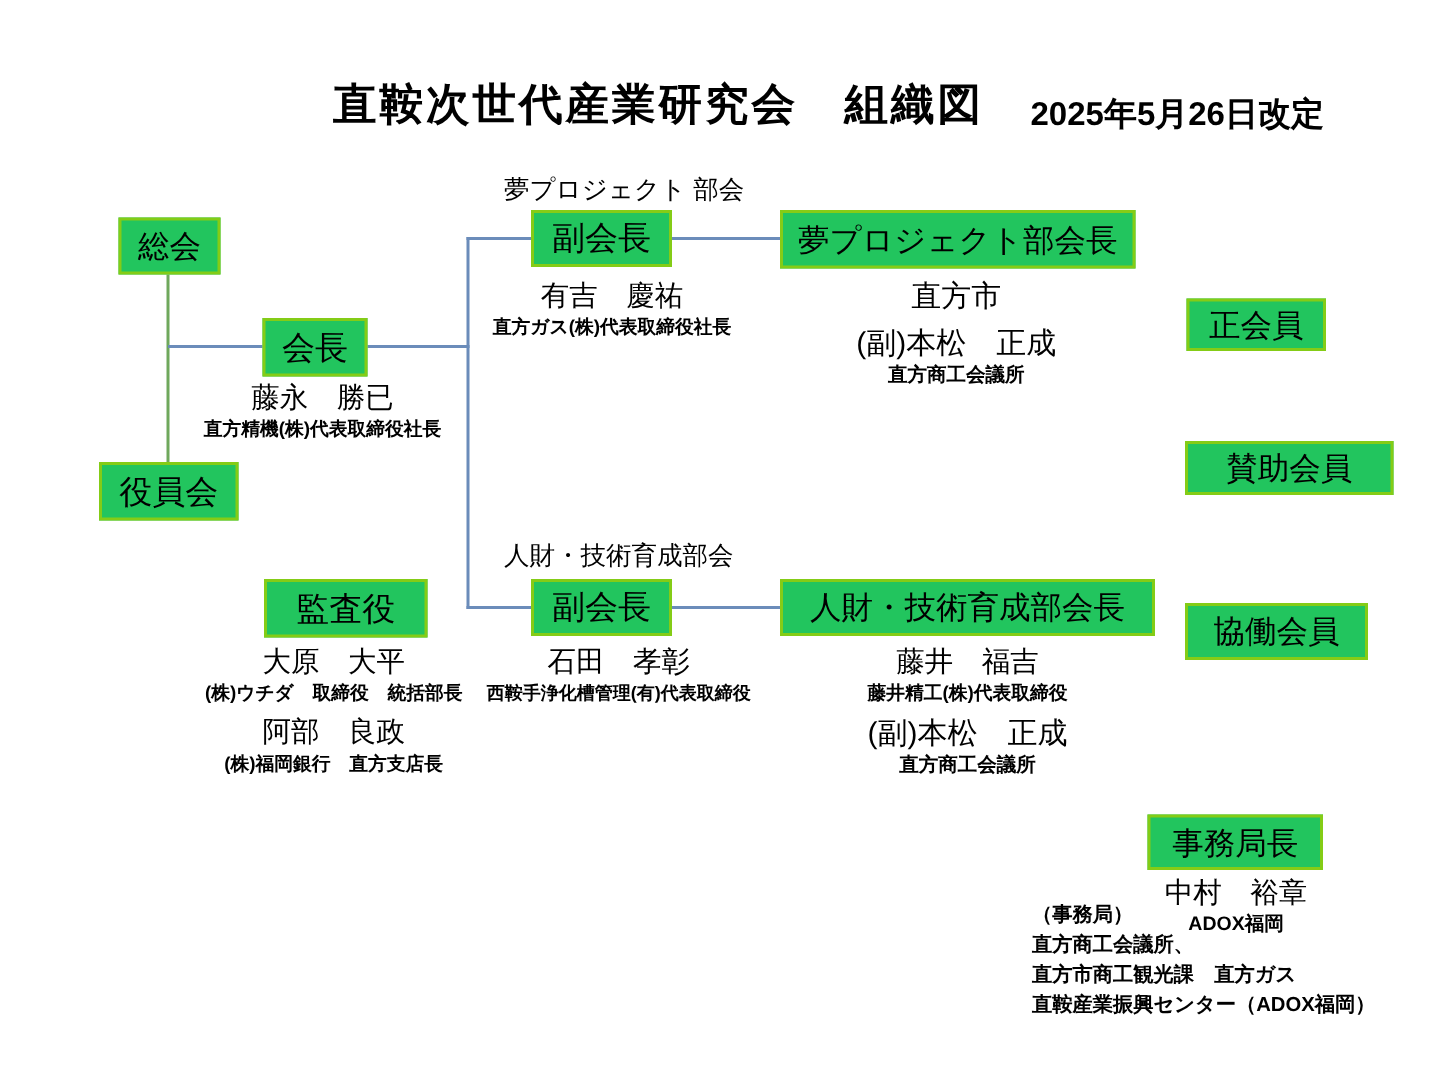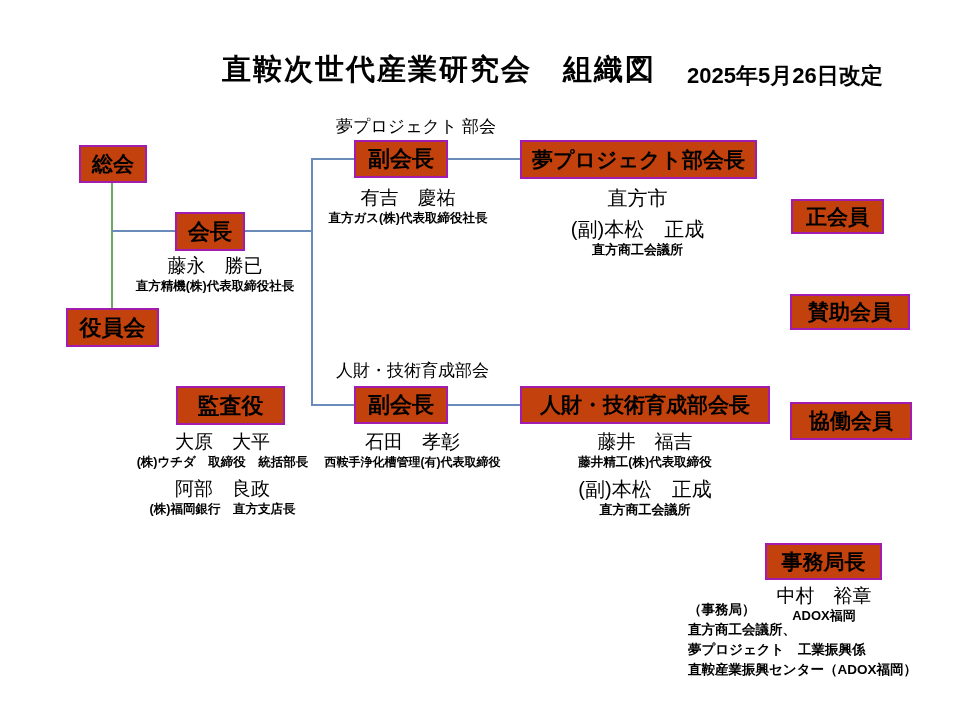--- a/index.html
+++ b/index.html
@@ -2,21 +2,21 @@
 <html><head>
 <meta charset="utf-8">
 <style>
   html,body{margin:0;padding:0;background:#ffffff;}
   body{font-family:"Liberation Sans","DejaVu Sans",sans-serif;color:#000;}
   .canvas{position:relative;width:960px;height:720px;background:#fff;overflow:hidden;}
 
   .title-main{position:absolute;left:222px;top:50px;font-size:29px;font-weight:bold;letter-spacing:2px;white-space:nowrap;}
   .title-date{position:absolute;left:687px;top:61px;font-size:22px;font-weight:bold;white-space:nowrap;}
 
-  .obox{position:absolute;border:2px solid #a21caf;background:#c2410c;display:flex;align-items:center;justify-content:center;font-weight:bold;white-space:nowrap;box-sizing:border-box;}
+  .obox{position:absolute;border:2px solid #84cc16;background:#22c55e;display:flex;align-items:center;justify-content:center;font-weight:normal;white-space:nowrap;box-sizing:border-box;}
 
   .hline{position:absolute;height:2px;background:#6B8CBA;}
   .vline{position:absolute;width:2px;background:#6B8CBA;}
   .vline.green{background:#6FA85C;width:2px;}
 
   .section-label{position:absolute;font-size:17px;font-weight:500;white-space:nowrap;}
 
   .pblock{position:absolute;text-align:center;white-space:nowrap;}
   .pname{font-size:19px;line-height:23px;}
   .pname.big{font-size:20px;line-height:24px;}
@@ -47,21 +47,21 @@
 
   <div class="obox" style="left:79px;top:145px;width:68px;height:38px;font-size:21px;">総会</div>
   <div class="obox" style="left:175px;top:212px;width:70px;height:39px;font-size:22px;">会長</div>
   <div class="obox" style="left:66px;top:308px;width:93px;height:39px;font-size:22px;">役員会</div>
   <div class="obox" style="left:354px;top:140px;width:94px;height:38px;font-size:22px;">副会長</div>
   <div class="obox" style="left:520px;top:140px;width:237px;height:39px;font-size:21px;">夢プロジェクト部会長</div>
   <div class="obox" style="left:176px;top:386px;width:109px;height:39px;font-size:22px;">監査役</div>
   <div class="obox" style="left:354px;top:386px;width:94px;height:38px;font-size:22px;">副会長</div>
   <div class="obox" style="left:520px;top:386px;width:250px;height:38px;font-size:21px;">人財・技術育成部会長</div>
   <div class="obox" style="left:791px;top:199px;width:93px;height:35px;font-size:21px;">正会員</div>
-  <div class="obox" style="left:790px;top:294px;width:120px;height:36px;font-size:21px;">賛助会員</div>
+  <div class="obox" style="left:790px;top:294px;width:139px;height:36px;font-size:21px;">賛助会員</div>
   <div class="obox" style="left:790px;top:402px;width:122px;height:38px;font-size:21px;">協働会員</div>
   <div class="obox" style="left:765px;top:543px;width:117px;height:37px;font-size:21px;">事務局長</div>
 
   <div class="pblock" style="left:120px;top:254px;width:190px;">
     <div class="pname">藤永　勝已</div>
     <div class="paffil">直方精機(株)代表取締役社長</div>
   </div>
 
   <div class="pblock" style="left:318px;top:186px;width:180px;">
     <div class="pname">有吉　慶祐</div>
@@ -97,17 +97,17 @@
   </div>
 
   <div class="pblock" style="left:740px;top:584px;width:168px;">
     <div class="pname">中村　裕章</div>
     <div class="paffil" style="font-size:13px;">ADOX福岡</div>
   </div>
 
   <div class="note-block">
     <div>（事務局）</div>
     <div>直方商工会議所、</div>
-    <div>夢プロジェクト　工業振興係</div>
+    <div>直方市商工観光課　直方ガス</div>
     <div>直鞍産業振興センター（ADOX福岡）</div>
   </div>
 
 </div>
 
 </body></html>

